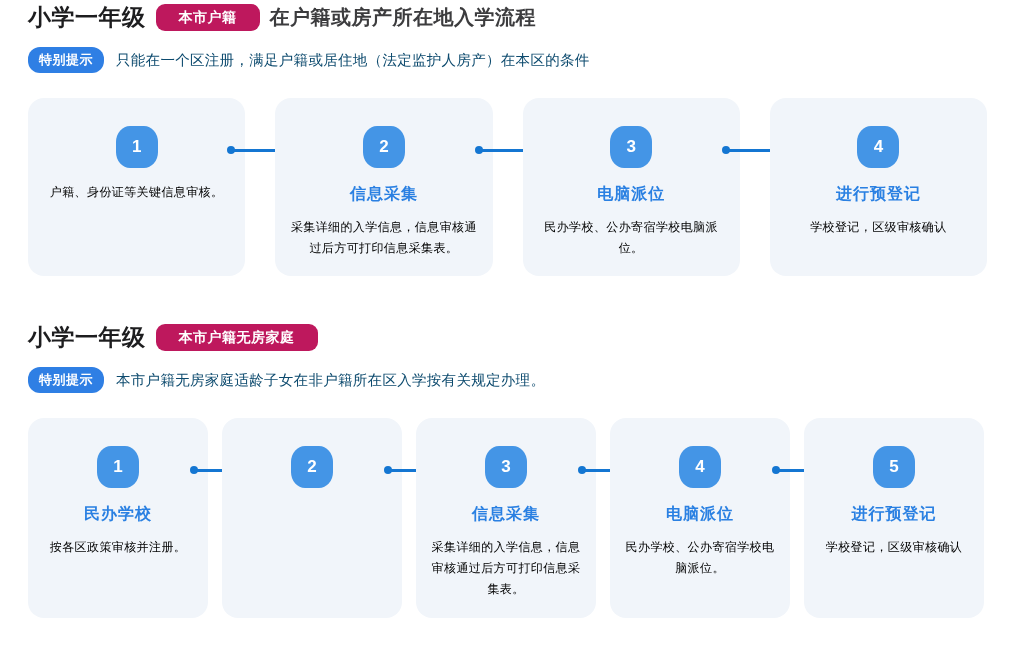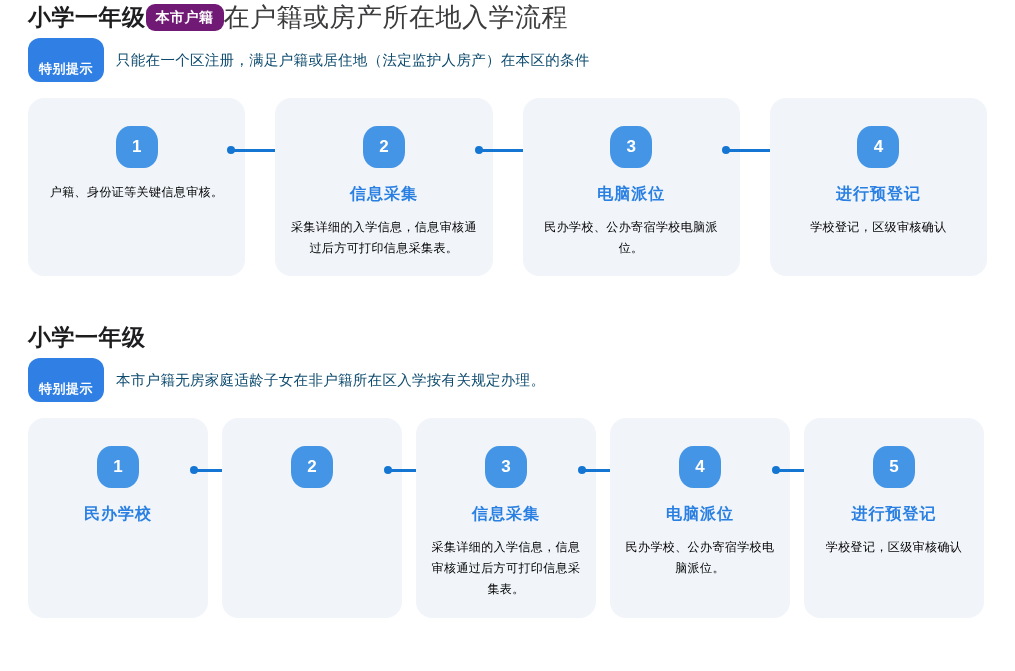--- a/index.html
+++ b/index.html
@@ -20,65 +20,65 @@
     height: 671px;
     box-sizing: border-box;
     padding: 0 28px;
   }
 
   
   .section { position: relative; }
   .sec-head {
     display: flex;
     align-items: center;
-    gap: 0;
+    gap: 10px;
     height: 34px;
   }
   .sec-title-strong {
     font-size: 23px;
     font-weight: bold;
     color: #1d1d1f;
     letter-spacing: 0.5px;
     white-space: nowrap;
   }
   .sec-badge {
     display: inline-block;
-    background: #701a75;
+    background: #be185d;
     color: #ffffff;
     font-size: 14px;
     font-weight: bold;
     line-height: 1;
-    padding: 6px 10px 7px;
+    padding: 6px 23px 7px;
     border-radius: 9px;
     white-space: nowrap;
     letter-spacing: 0.5px;
   }
   .sec-title-rest {
-    font-size: 26px;
+    font-size: 20px;
     color: #3c3c3e;
-    font-weight: 400;
+    font-weight: 700;
     letter-spacing: 0.5px;
     white-space: nowrap;
   }
 
   .sec-note {
     display: flex;
     align-items: center;
     gap: 12px;
     margin-top: 14px;
     height: 24px;
   }
   .note-pill {
     display: inline-block;
     background: #2f7fe4;
     color: #ffffff;
     font-size: 13px;
     font-weight: bold;
     line-height: 1;
-    padding: 24px 11px 7px;
+    padding: 6px 11px 7px;
     border-radius: 12px;
     white-space: nowrap;
     letter-spacing: 0.5px;
   }
   .note-text {
     font-size: 14.5px;
     color: #0c4a6e;
     white-space: nowrap;
     letter-spacing: 0.3px;
   }
@@ -228,32 +228,34 @@
         <div class="card-title">进行预登记</div>
         <div class="card-desc">学校登记，区级审核确认</div>
       </div>
 
     </div>
   </div>
 
   <div class="section sec-2">
     <div class="sec-head">
       <span class="sec-title-strong">小学一年级</span>
+      <span class="sec-badge">本市户籍无房家庭</span>
     </div>
 
     <div class="sec-note">
       <span class="note-pill">特别提示</span>
       <span class="note-text">本市户籍无房家庭适龄子女在非户籍所在区入学按有关规定办理。</span>
     </div>
 
     <div class="flow flow-5">
 
       <div class="card">
         <div class="num">1</div>
         <div class="card-title">民办学校</div>
+        <div class="card-desc">按各区政策审核并注册。</div>
         <div class="conn">
           <span class="dot"></span>
           <span class="bar"></span>
           <span class="head"></span>
         </div>
       </div>
 
       <div class="card">
         <div class="num">2</div>
         <div class="conn">

